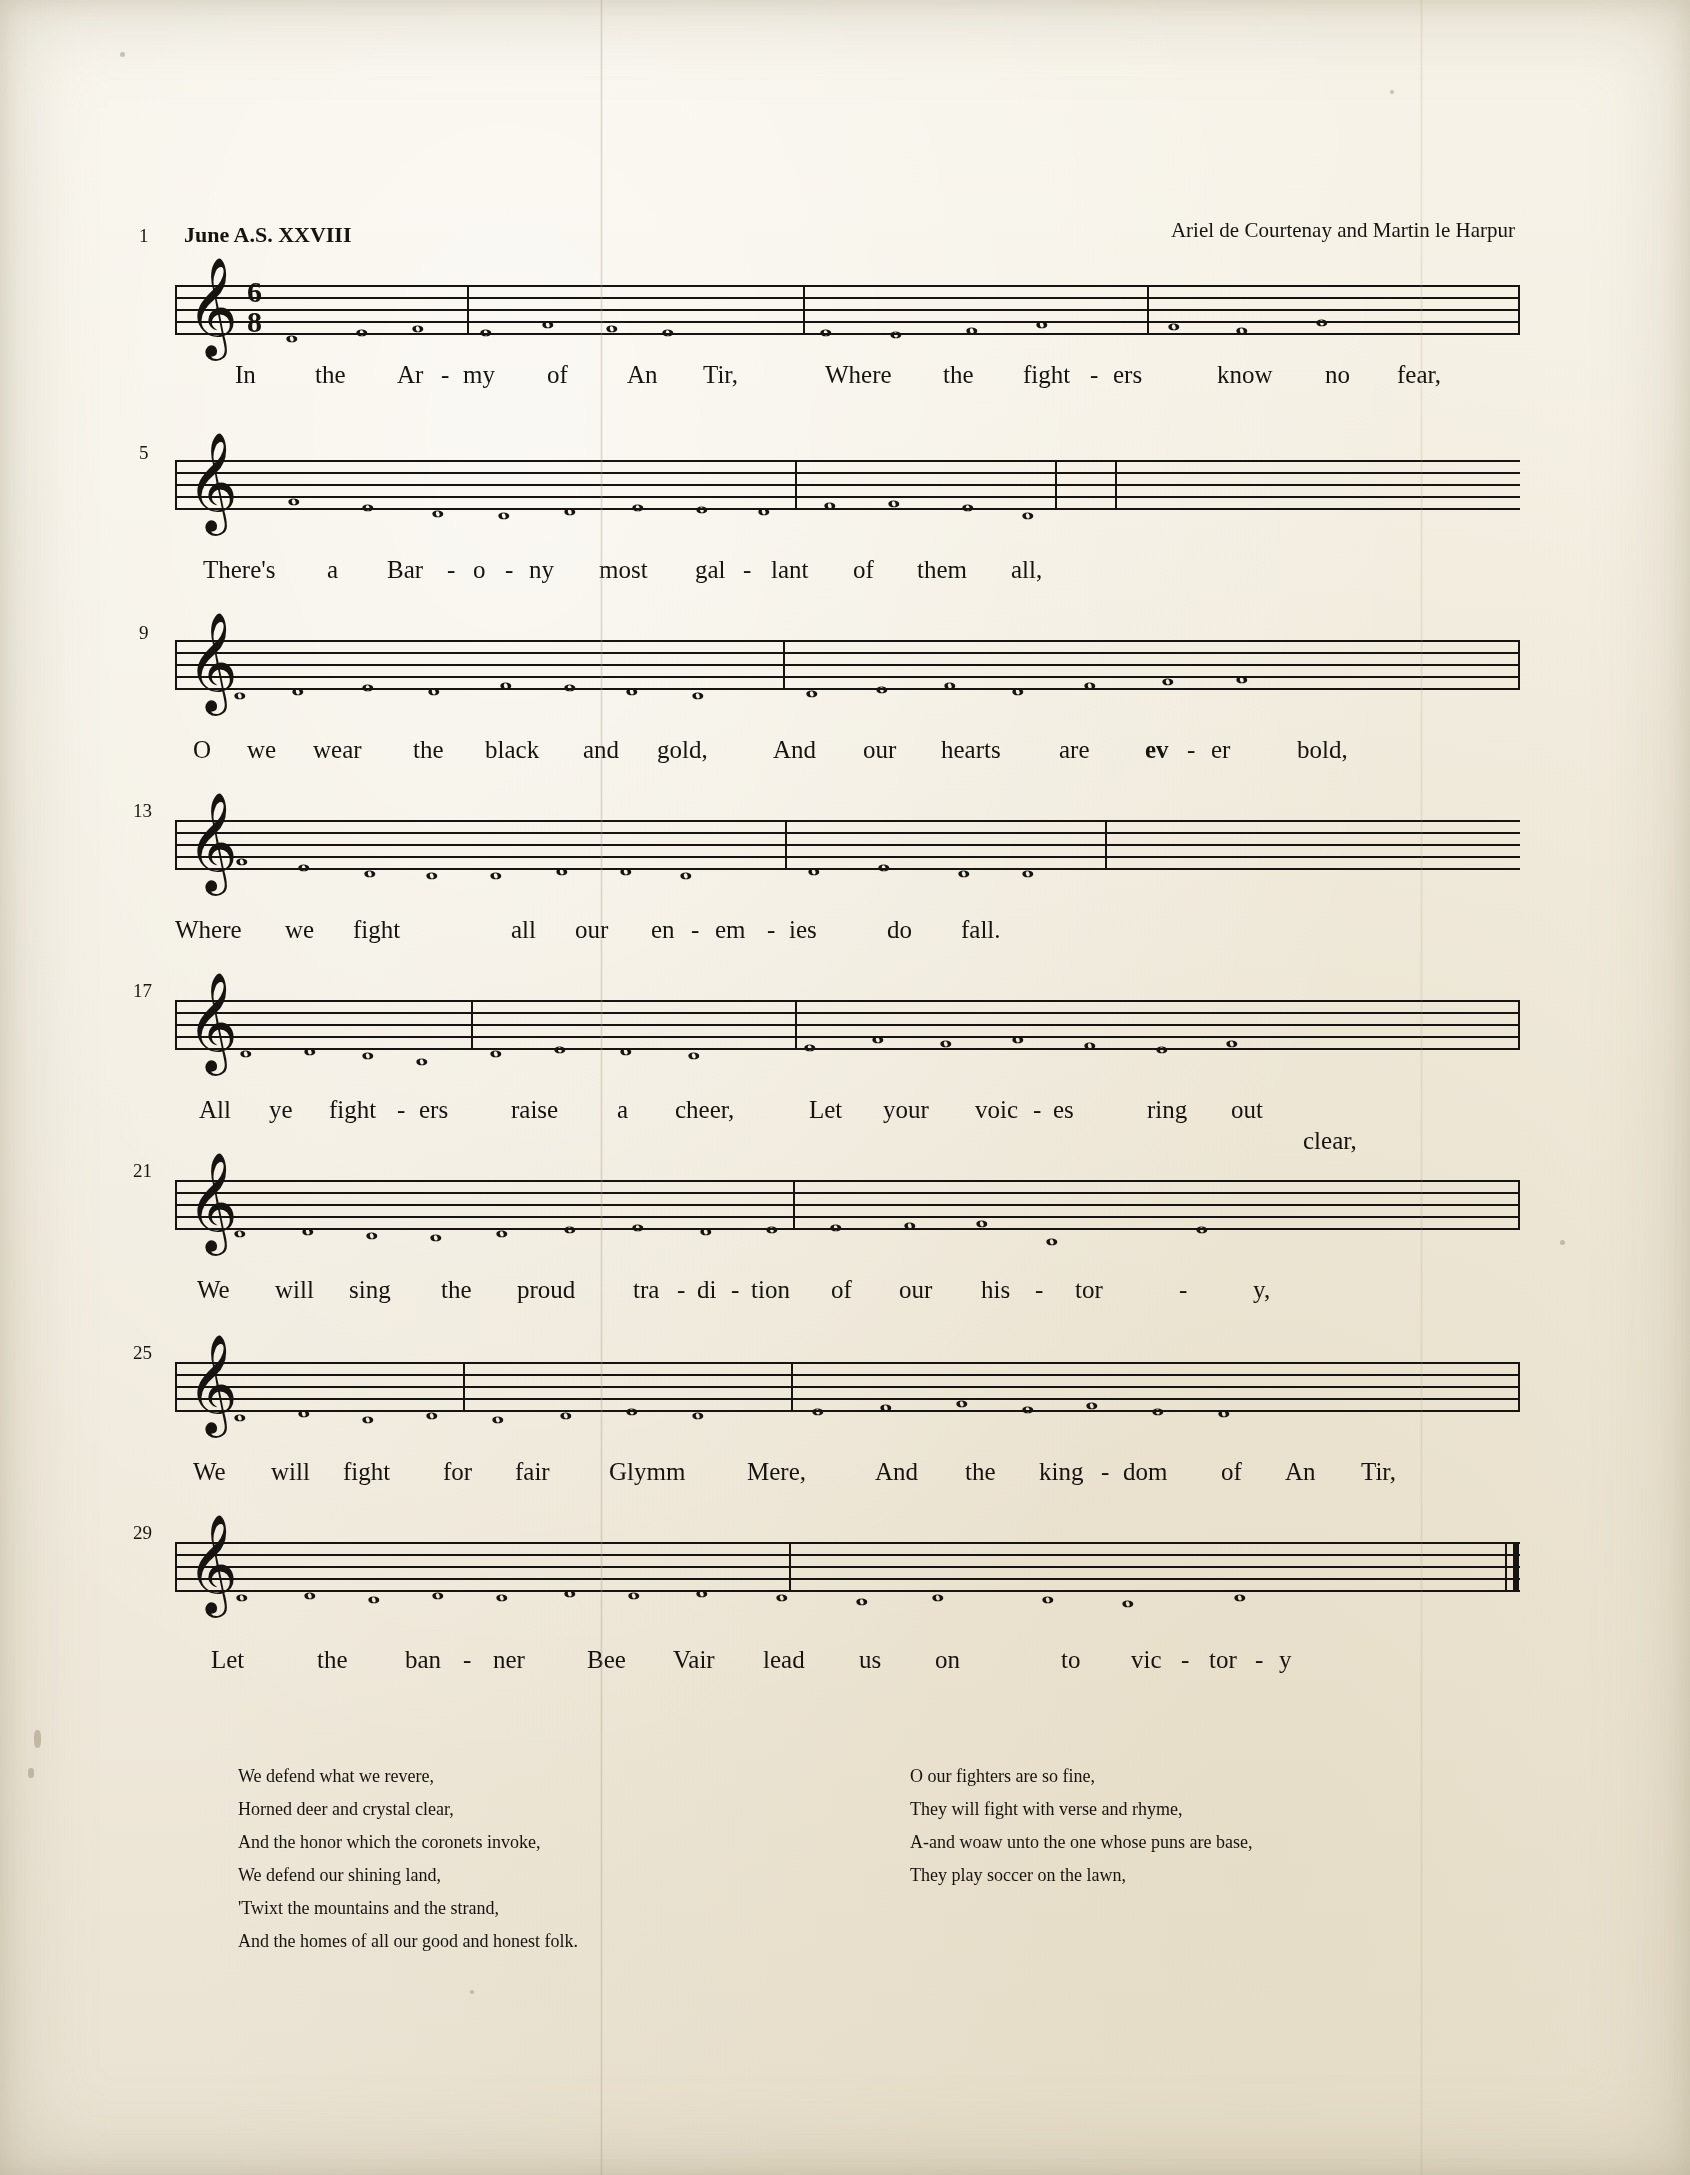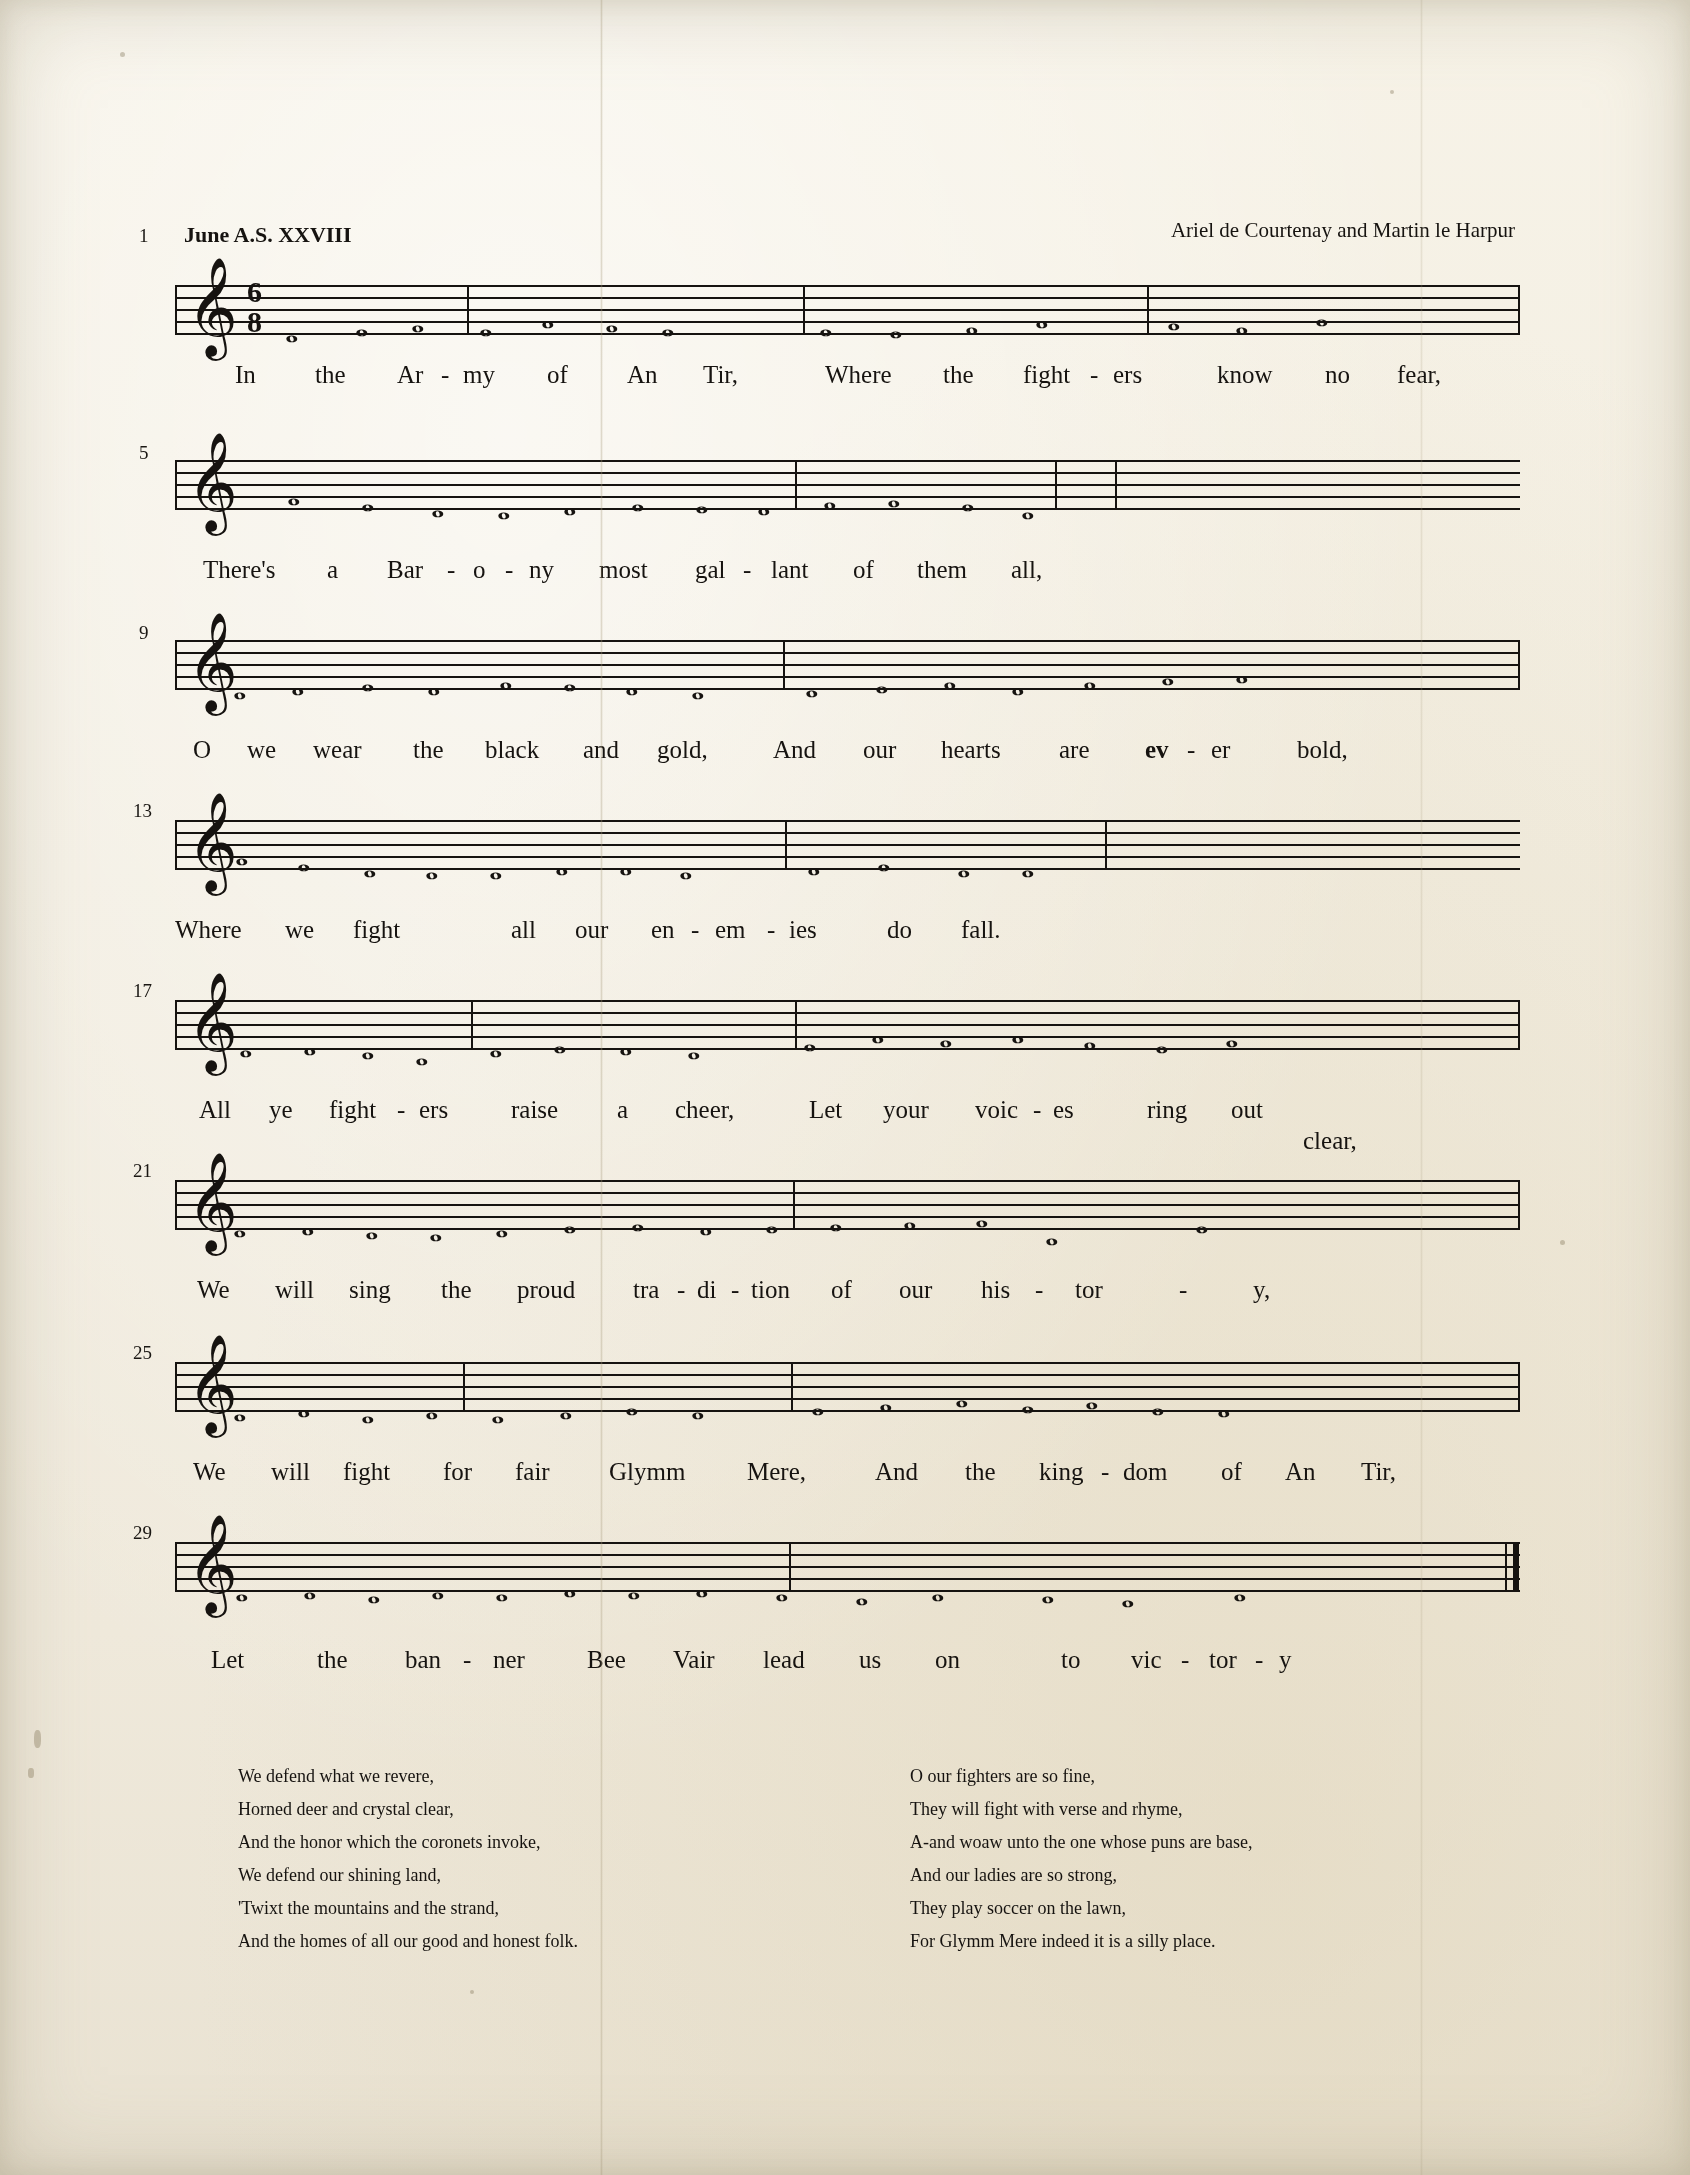--- a/index.html
+++ b/index.html
@@ -582,23 +582,21 @@
         <div>Horned deer and crystal clear,</div>
         <div>And the honor which the coronets invoke,</div>
         <div>We defend our shining land,</div>
         <div>'Twixt the mountains and the strand,</div>
         <div>And the homes of all our good and honest folk.</div>
       </div>
       <div class="verse right">
         <div>O our fighters are so fine,</div>
         <div>They will fight with verse and rhyme,</div>
         <div>A-and woaw unto the one whose puns are base,</div>
-        <div>And our ladies are so strong,</div>
         <div>They play soccer on the lawn,</div>
-        <div>For Glymm Mere indeed it is a silly place.</div>
       </div>
     </div>
 
   </div>
 
   <div class="fold" style="left:600px;"></div>
   <div class="fold" style="left:1420px; opacity:0.6;"></div>
   <div class="speck" style="left:120px; top:52px; width:5px; height:5px;"></div>
   <div class="speck" style="left:1390px; top:90px; width:4px; height:4px;"></div>
   <div class="speck" style="left:34px; top:1730px; width:7px; height:18px; border-radius:40%;"></div>

